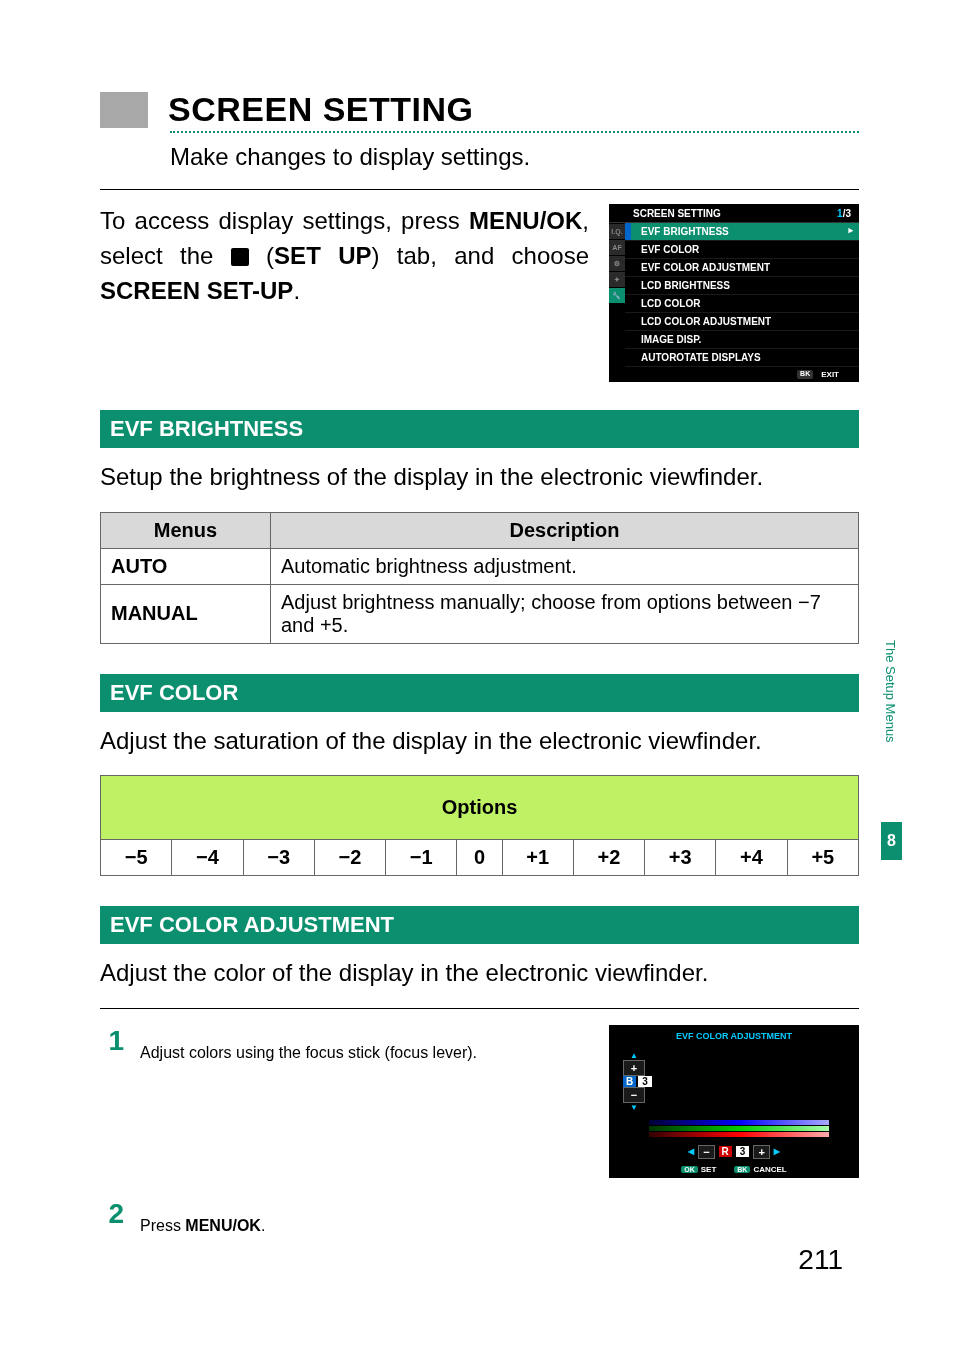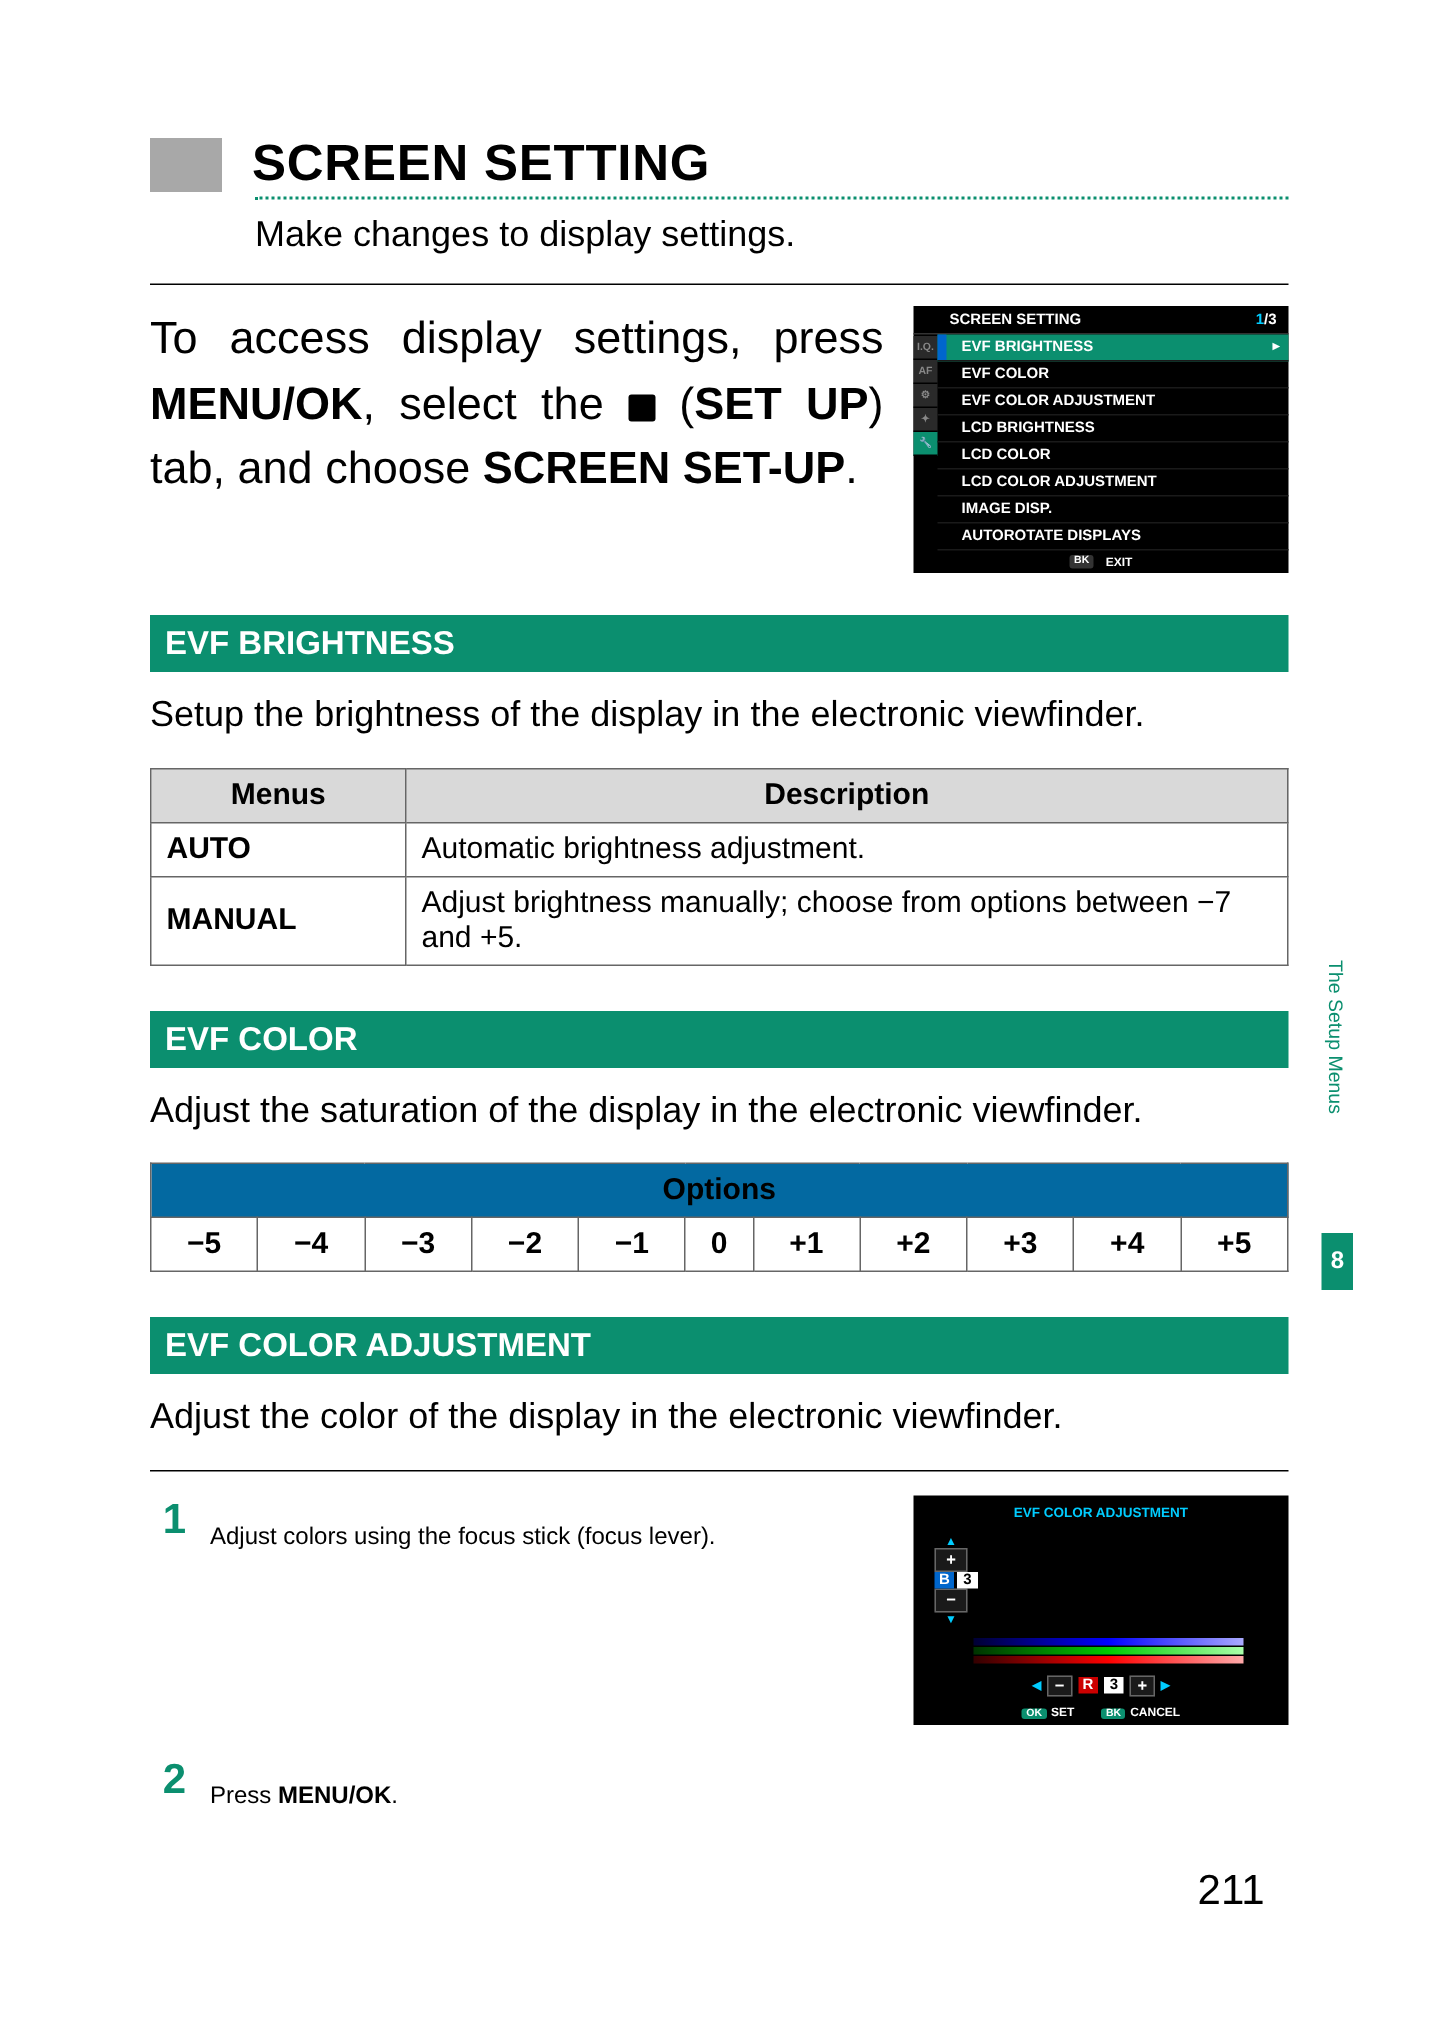--- a/index.html
+++ b/index.html
@@ -5,46 +5,46 @@
   * { box-sizing: border-box; margin: 0; padding: 0; }
   html, body { width: 954px; height: 1346px; background: #fff; font-family: "Segoe UI", Arial, sans-serif; color: #000; }
   .page { position: relative; width: 954px; height: 1346px; padding: 90px 95px 60px 100px; }
   .title-row { display: flex; align-items: center; gap: 20px; margin-bottom: 6px; }
   .title-box { width: 48px; height: 36px; background: #a8a8a8; }
   .title { font-size: 34px; font-weight: 700; letter-spacing: 0.5px; }
   .dotted { border-bottom: 2px dotted #0b8f6f; margin-left: 70px; margin-top: -4px; margin-bottom: 10px; }
   .subtitle { font-size: 24px; margin-left: 70px; margin-bottom: 18px; }
   .hr { border-top: 1px solid #000; margin-bottom: 14px; }
   .intro-row { display: flex; gap: 20px; align-items: flex-start; margin-bottom: 28px; }
-  .intro-text { font-size: 30px; line-height: 1.45; text-align: justify; flex: 1; }
+  .intro-text { font-size: 24px; line-height: 1.45; text-align: justify; flex: 1; }
   .intro-text .wrench { display:inline-block; width:18px; height:18px; background:#000; vertical-align:-2px; border-radius:2px; position:relative; }
   .menu-screenshot { width: 250px; background: #000; color: #fff; font-size: 10px; font-weight: 700; position: relative; }
   .menu-hdr { display:flex; justify-content:space-between; padding:4px 8px 3px 24px; border-bottom:1px solid #333; }
   .menu-hdr .pg span.one { color:#0cf; }
   .menu-tabs { position:absolute; left:0; top:20px; width:16px; }
   .menu-tabs .tab { height:16px; background:#2a2a2a; border-bottom:1px solid #000; font-size:7px; text-align:center; line-height:16px; color:#888;}
   .menu-tabs .tab.sel { background:#0b8f6f; color:#fff; }
   .menu-items { margin-left:16px; }
   .menu-item { padding:3px 8px 3px 16px; border-bottom:1px solid #1a1a1a; position:relative; }
   .menu-item.active { background:#0b8f6f; }
   .menu-item.active::before { content:""; position:absolute; left:0; top:0; bottom:0; width:6px; background:#06c; }
   .menu-item.active::after { content:"▸"; position:absolute; right:6px; top:2px; color:#fff; font-size:9px; }
-  .menu-ftr { display:flex; justify-content:center; gap:8px; padding:3px 0; font-size:8px; }
+  .menu-ftr { display:flex; justify-content:flex-end; gap:8px; padding:3px 20px; font-size:8px; }
   .menu-ftr .bk { background:#333; padding:0 3px; border-radius:2px; font-size:7px; }
 
   .section-bar { background:#0b8f6f; color:#fff; font-size:22px; font-weight:700; padding:6px 10px; margin-bottom:12px; }
   .sec-desc { font-size:24px; margin-bottom:18px; line-height:1.4; }
 
   table.opts { width:100%; border-collapse:collapse; margin-bottom:30px; font-size:20px; }
   table.opts th { background:#d9d9d9; font-family:"Arial Narrow","Segoe UI Semibold",sans-serif; font-weight:700; padding:6px; border:1px solid #666; }
   table.opts td { border:1px solid #666; padding:6px 10px; }
   table.opts td.optname { text-align:left; font-family:"Arial Narrow",sans-serif; font-weight:700; }
 
   table.range { width:100%; border-collapse:collapse; margin-bottom:30px; font-size:20px; }
-  table.range th { background:#0369a1; font-family:"Arial Narrow",sans-serif; font-weight:700; padding:6px; border:1px solid #666; }
+  table.range th { background:#bef264; font-family:"Arial Narrow",sans-serif; font-weight:700; padding:20px; border:1px solid #666; }
   table.range td { border:1px solid #666; padding:6px 4px; text-align:center; font-family:"Arial Narrow",sans-serif; font-weight:700; }
 
   .step-row { display:flex; gap:16px; align-items:flex-start; margin-bottom:20px; }
   .step-num { color:#0b8f6f; font-size:28px; font-weight:700; width:24px; text-align:right; flex-shrink:0; }
   .step-text { font-size:16px; line-height:1.45; text-align:justify; flex:1;margin-top:16px; }
   .step-text strong { font-weight:700; }
 
   .adj-screenshot { width:250px; background:#000; color:#fff; font-size:10px; font-weight:700; padding:6px 10px 4px; flex-shrink:0; }
   .adj-title { text-align:center; margin-bottom:10px; color:#0cf; font-size:9px; }
   .vslider { position:relative; margin-left:4px; margin-bottom:8px; }

